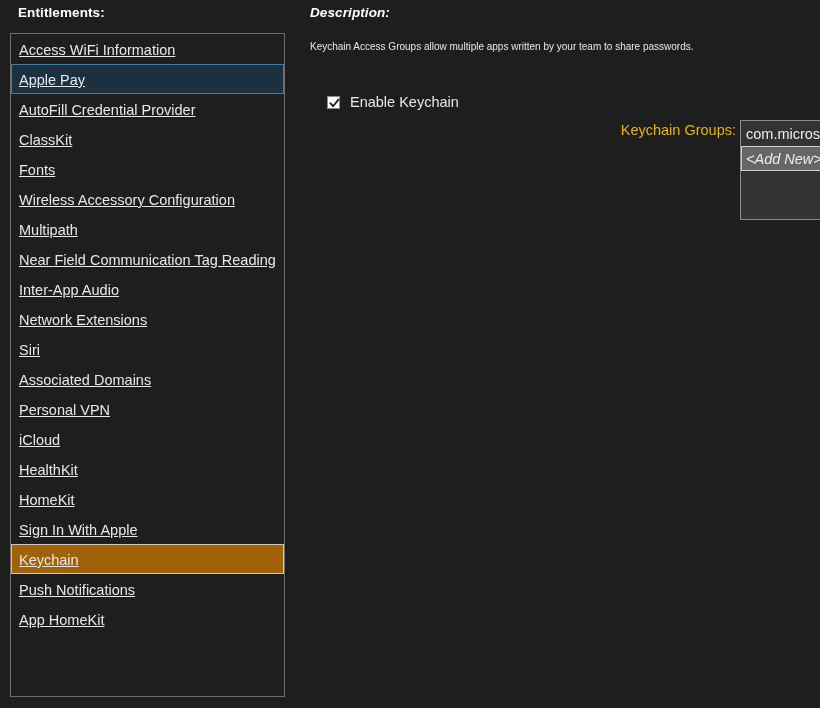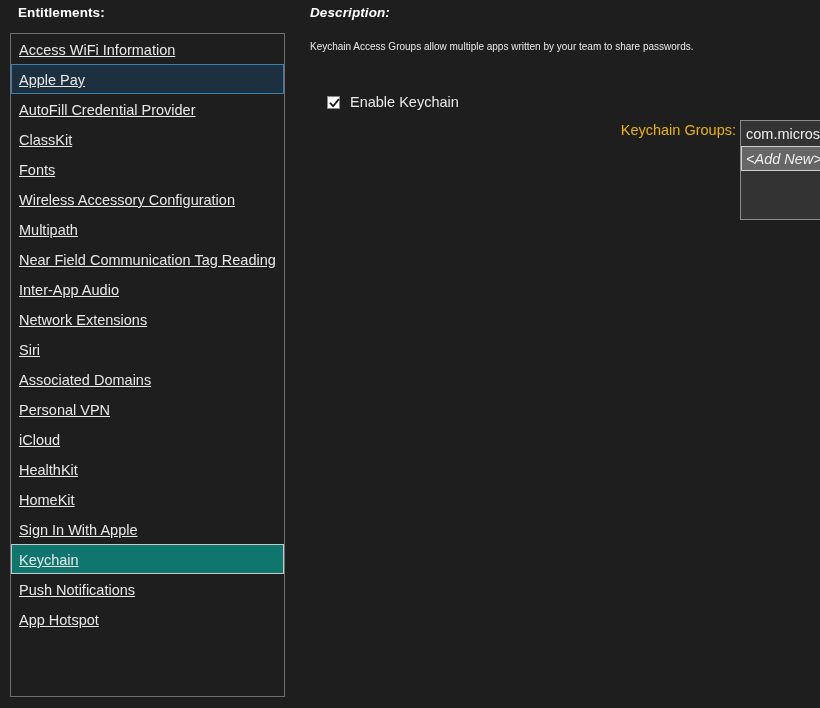--- a/index.html
+++ b/index.html
@@ -54,21 +54,21 @@
     border: 1px solid transparent;
     white-space: nowrap;
     overflow: hidden;
     text-decoration: underline;
   }
   .ent-row.sel-blue {
     background: #1d3040;
     border: 1px solid #3d7fa8;
   }
   .ent-row.sel-gray {
-    background: #0f766e;
+    background: #a16207;
     border: 1px solid #c8c8c8;
   }
 
   
   #description-pane {
     position: absolute;
     left: 300px;
     top: 0;
     width: 520px;
     height: 708px;
@@ -182,21 +182,21 @@
       <div class="ent-row"><span>Network Extensions</span></div>
       <div class="ent-row"><span>Siri</span></div>
       <div class="ent-row"><span>Associated Domains</span></div>
       <div class="ent-row"><span>Personal VPN</span></div>
       <div class="ent-row"><span>iCloud</span></div>
       <div class="ent-row"><span>HealthKit</span></div>
       <div class="ent-row"><span>HomeKit</span></div>
       <div class="ent-row"><span>Sign In With Apple</span></div>
       <div class="ent-row sel-gray"><span>Keychain</span></div>
       <div class="ent-row"><span>Push Notifications</span></div>
-      <div class="ent-row"><span>App Hotspot</span></div>
+      <div class="ent-row"><span>App HomeKit</span></div>
     </div>
 
 </div>
 
 <div id="description-pane">
 
   <div id="description-label">Description:</div>
 
   <div id="description-text">Keychain Access Groups allow multiple apps written by your team to share passwords.</div>
 

